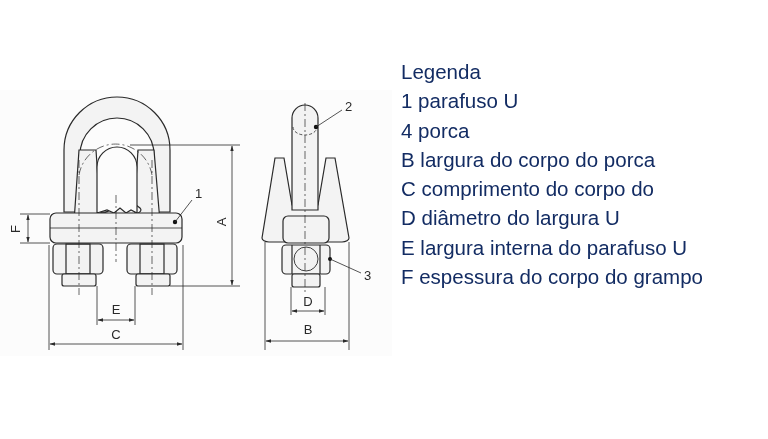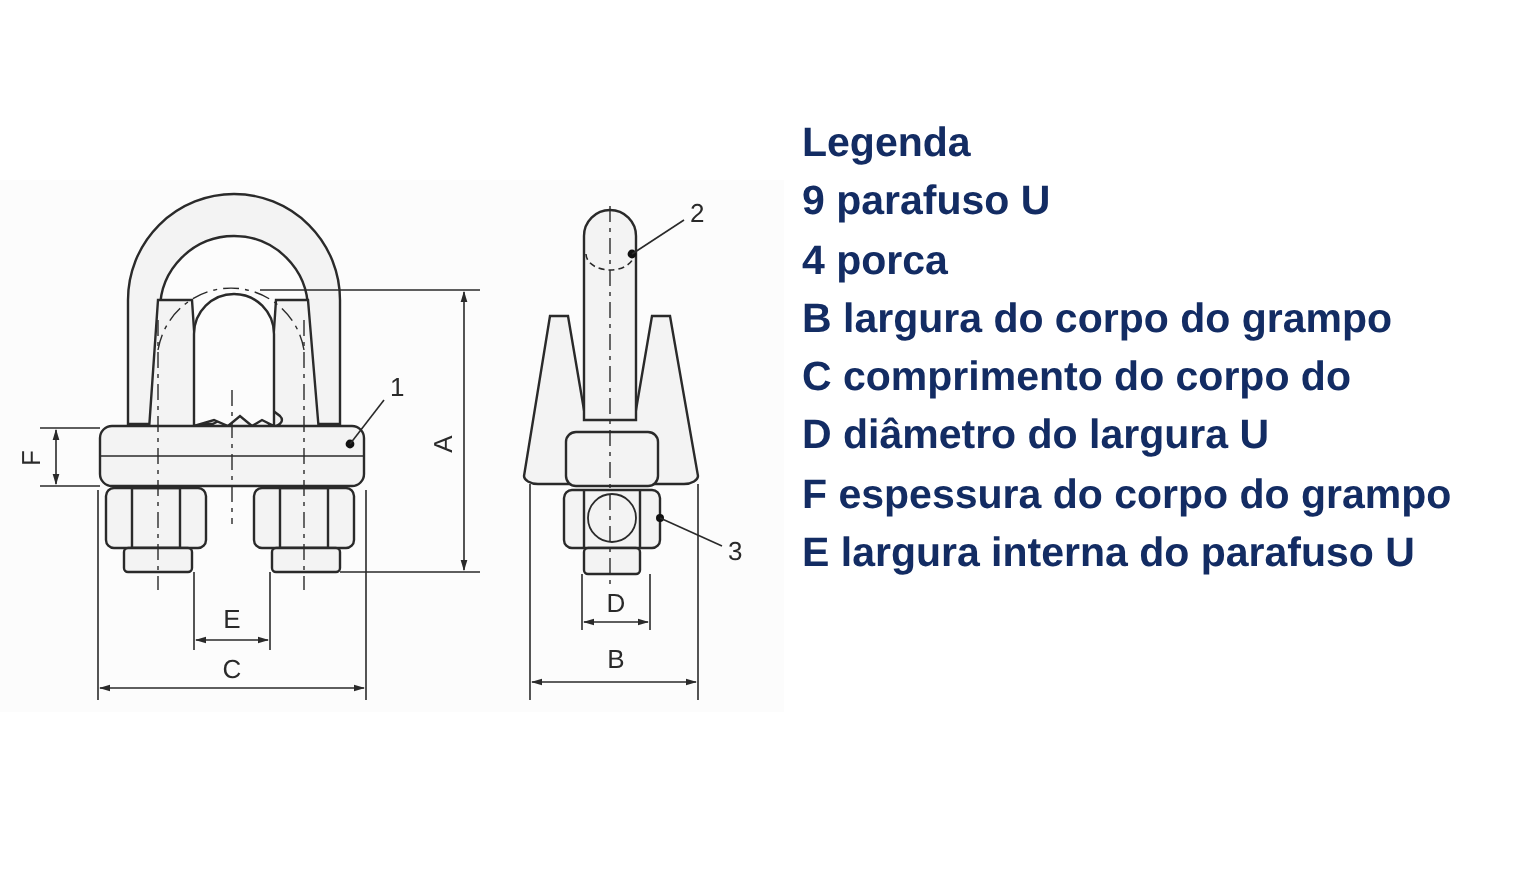--- a/index.html
+++ b/index.html
@@ -1,20 +1,20 @@
 <!DOCTYPE html>
 <html><head>
   <meta charset="utf-8">
   <style>
     html, body { margin: 0; padding: 0; background: #ffffff; }
     body { width: 768px; height: 439px; position: relative; overflow: hidden; font-family: "Liberation Sans", sans-serif; }
     .drawing-panel { position: absolute; left: 0; top: 90px; width: 392px; height: 266px; background: #fcfcfc; }
     .drawing-svg { position: absolute; left: 0; top: 0; width: 392px; height: 439px; }
     .legend { position: absolute; left: 401px; top: 57px; width: 367px; }
-    .legend-line { font-family: "Liberation Sans", sans-serif; font-weight: bold; font-size: 20.5px; line-height: 29.3px; color: #132c63; white-space: nowrap; letter-spacing: 0px; }
+    .legend-line { font-family: "Liberation Sans", sans-serif; font-weight: normal; font-size: 20.5px; line-height: 29.3px; color: #132c63; white-space: nowrap; letter-spacing: 0px; }
     .dim-label { font-family: "Liberation Sans", sans-serif; font-size: 13px; fill: #2a2a2a; }
     .part-label { font-family: "Liberation Sans", sans-serif; font-size: 13px; fill: #2a2a2a; }
   </style>
 </head>
 <body>
 
 <div class="drawing-panel"></div>
 
 <svg class="drawing-svg" viewBox="0 0 392 439" xmlns="http://www.w3.org/2000/svg">
   <defs>
@@ -114,20 +114,20 @@
     <line x1="266" y1="341" x2="348" y2="341" marker-start="url(#arr)" marker-end="url(#arr)"></line>
   </g>
   <text class="part-label" x="345" y="111">2</text>
   <text class="part-label" x="364" y="280">3</text>
   <text class="dim-label" x="308" y="306" text-anchor="middle">D</text>
   <text class="dim-label" x="308" y="334" text-anchor="middle">B</text>
 </svg>
 
 <div class="legend">
   <div class="legend-line">Legenda</div>
-  <div class="legend-line">9 parafuso U</div>
+  <div class="legend-line">1 parafuso U</div>
   <div class="legend-line">4 porca</div>
-  <div class="legend-line">B largura do corpo do grampo</div>
+  <div class="legend-line">B largura do corpo do porca</div>
   <div class="legend-line">C comprimento do corpo do</div>
   <div class="legend-line">D diâmetro do largura U</div>
+  <div class="legend-line">E largura interna do parafuso U</div>
   <div class="legend-line">F espessura do corpo do grampo</div>
-  <div class="legend-line">E largura interna do parafuso U</div>
 </div>
 
 </body></html>

